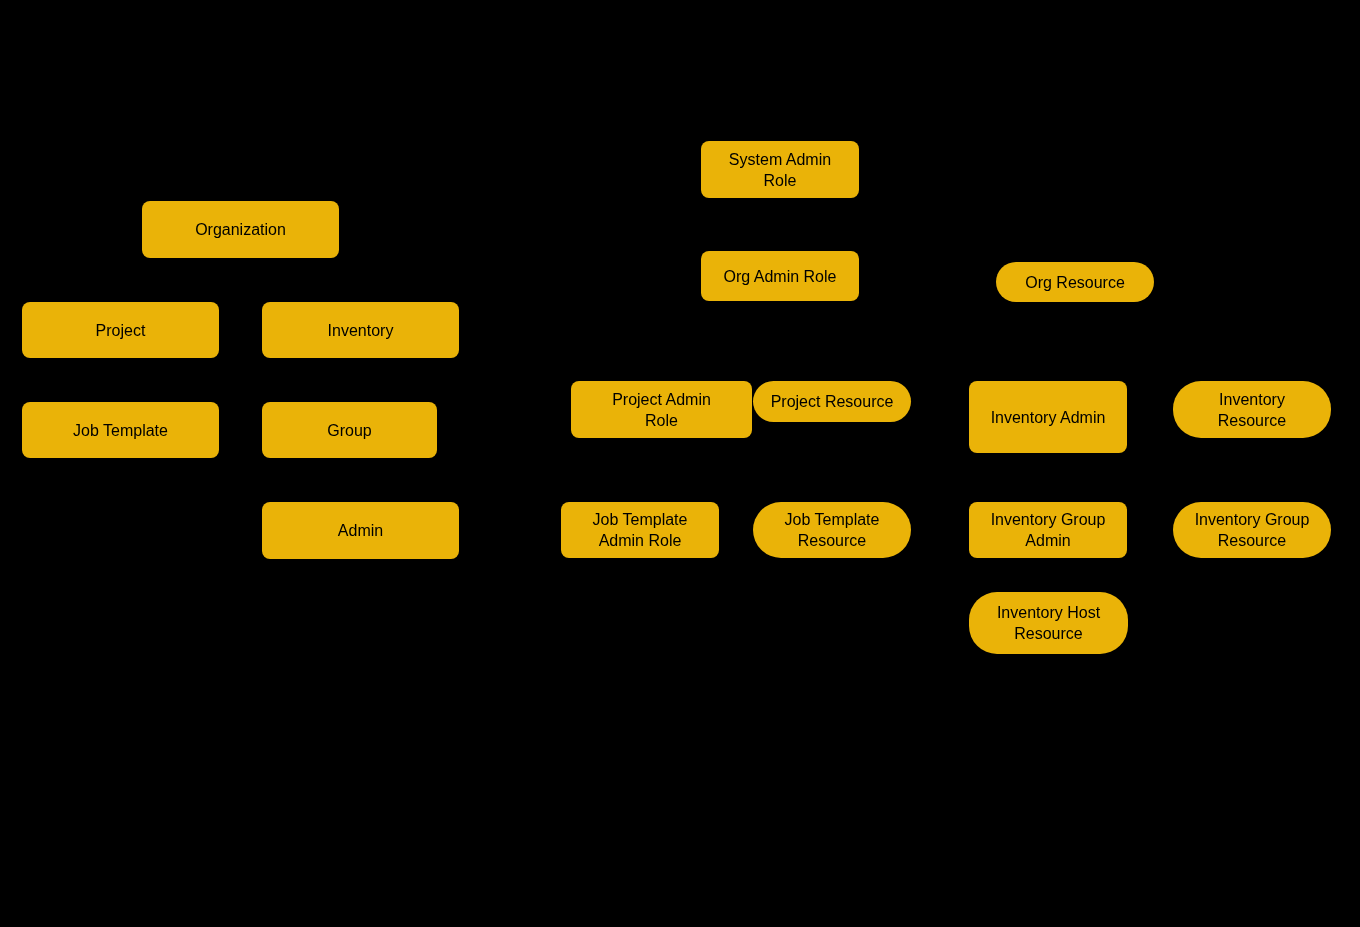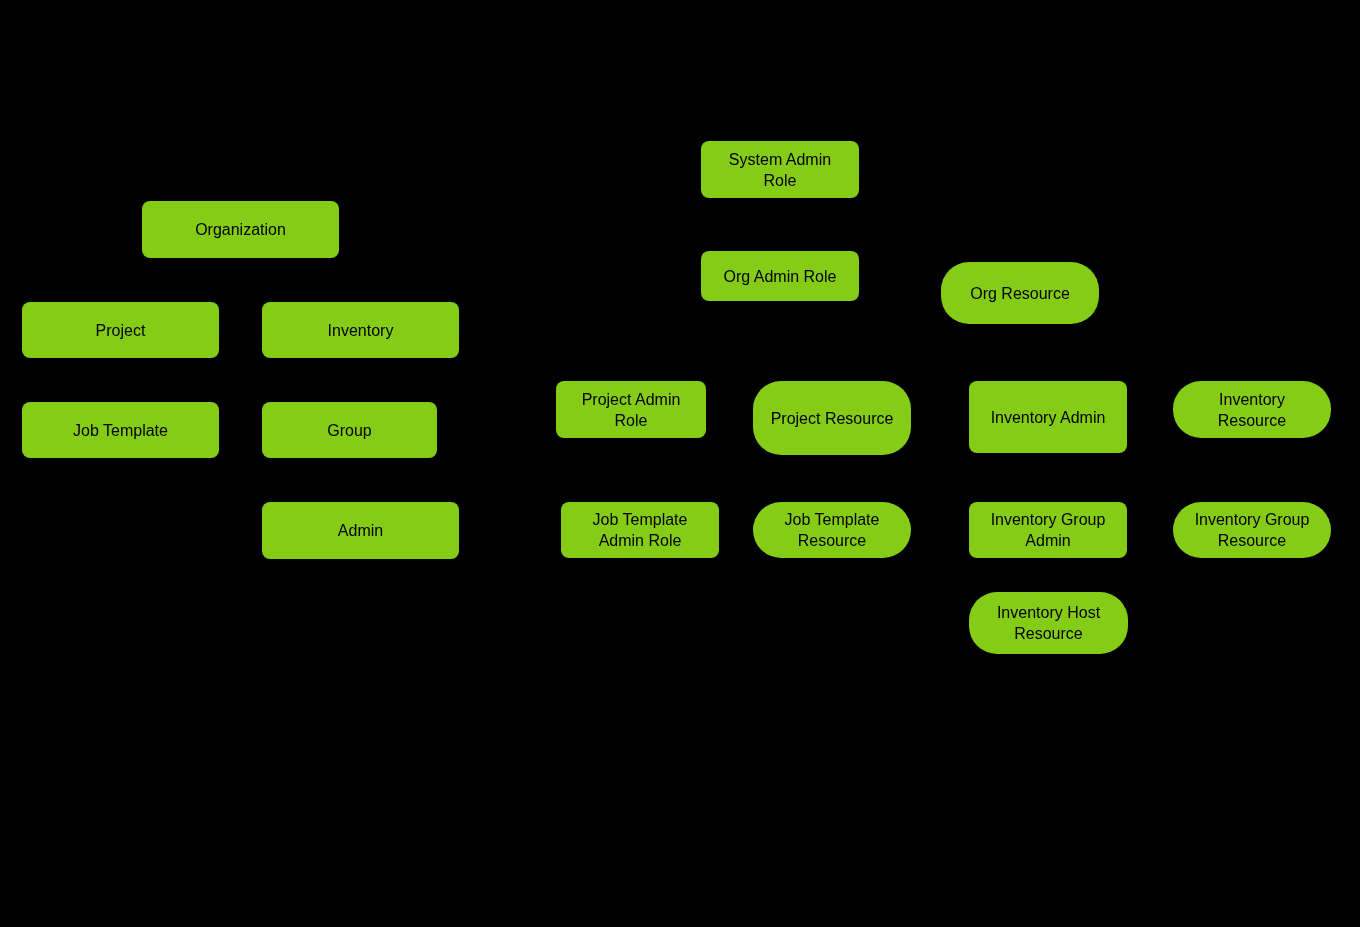--- a/index.html
+++ b/index.html
@@ -10,21 +10,21 @@
   .canvas {
     position: relative;
     width: 1360px;
     height: 927px;
     background: #000000;
     overflow: hidden;
     font-family: "Liberation Sans", sans-serif;
   }
   .node {
     position: absolute;
-    background: #84cc16;
+    background: #eab308;
     color: #000000;
     border-radius: 8px;
     display: flex;
     align-items: center;
     justify-content: center;
     text-align: center;
     box-sizing: border-box;
   }
   .node.pill {
     border-radius: 28px;
@@ -67,30 +67,30 @@
 
   <div class="node rect" style="left:701px; top:141px; width:158px; height:57px">
     <span class="lbl">System Admin
 Role</span>
   </div>
 
   <div class="node rect" style="left:701px; top:251px; width:158px; height:50px">
     <span class="lbl">Org Admin Role</span>
   </div>
 
-  <div class="node pill" style="left:941px; top:262px; width:158px; height:62px">
+  <div class="node pill" style="left:996px; top:262px; width:158px; height:40px">
     <span class="lbl">Org Resource</span>
   </div>
 
-  <div class="node rect" style="left:556px; top:381px; width:150px; height:57px">
+  <div class="node rect" style="left:571px; top:381px; width:181px; height:57px">
     <span class="lbl">Project Admin
 Role</span>
   </div>
 
-  <div class="node pill" style="left:753px; top:381px; width:158px; height:74px">
+  <div class="node pill" style="left:753px; top:381px; width:158px; height:41px">
     <span class="lbl">Project Resource</span>
   </div>
 
   <div class="node rect" style="left:969px; top:381px; width:158px; height:72px">
     <span class="lbl">Inventory Admin</span>
   </div>
 
   <div class="node pill" style="left:1173px; top:381px; width:158px; height:57px">
     <span class="lbl">Inventory
 Resource</span>

